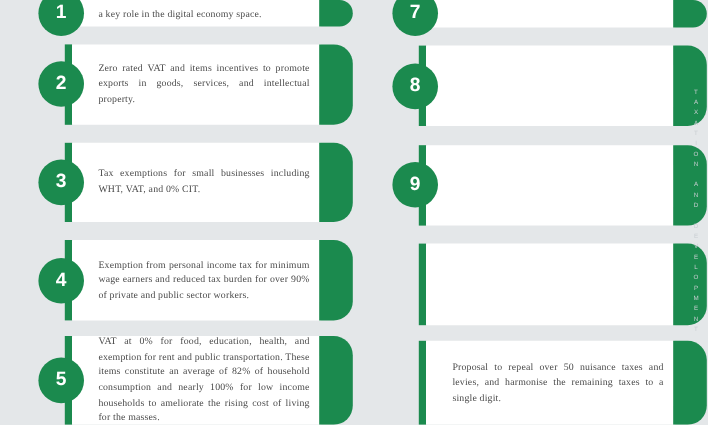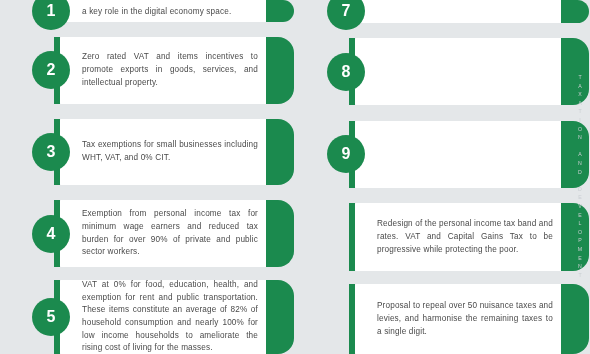--- a/index.html
+++ b/index.html
@@ -105,20 +105,21 @@
   }
 
   .card-text {
     padding: 8px 10px 8px 22px;
     font-size: 8.2px;
     line-height: 1.55;
     color: #4a4a4a;
     text-align: justify;
     text-justify: inter-word;
     letter-spacing: 0.15px;
+    font-family: Liberation Serif, serif;
   }
 
   
   .side-watermark {
     position: absolute;
     right: 1px;
     top: 0;
     height: 354px;
     width: 18px;
     display: flex;
@@ -239,21 +240,20 @@
           <div class="badge">9</div>
           <div class="card-tab"></div>
         </div>
       </div>
 
       <div class="gap-sm"></div>
 
       <div class="card-slot h-std">
         <div class="card">
           <div class="card-bar"></div>
-          <div class="card-text">Redesign of the personal income tax band and rates. VAT and Capital Gains Tax to be progressive while protecting the poor.</div>
           <div class="card-tab"></div>
         </div>
       </div>
 
       <div class="gap-xs"></div>
 
       <div class="card-slot h-tall">
         <div class="card">
           <div class="card-bar"></div>
           <div class="card-text">Proposal to repeal over 50 nuisance taxes and levies, and harmonise the remaining taxes to a single digit.</div>

